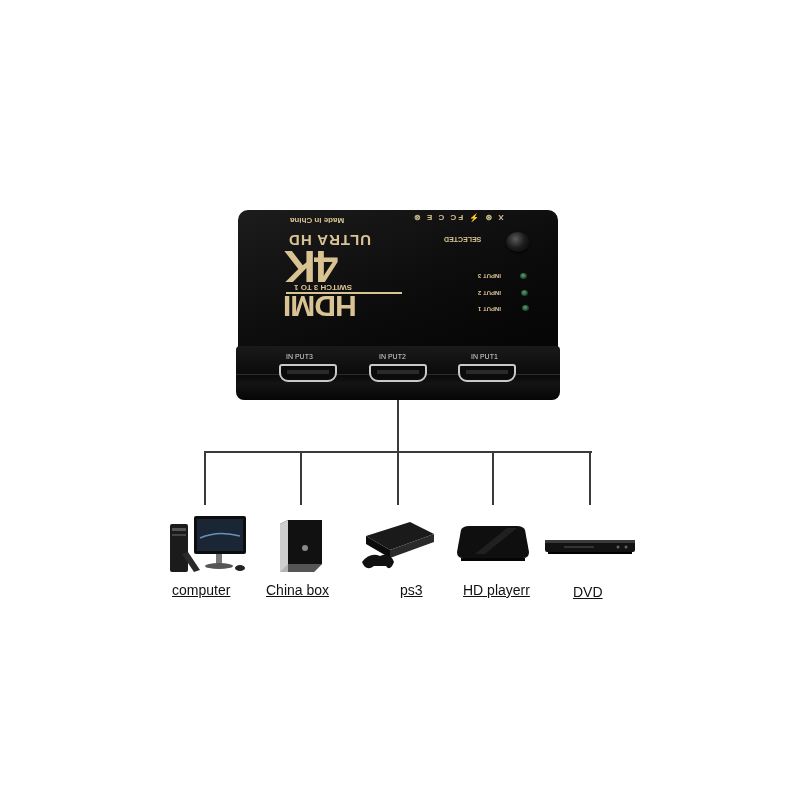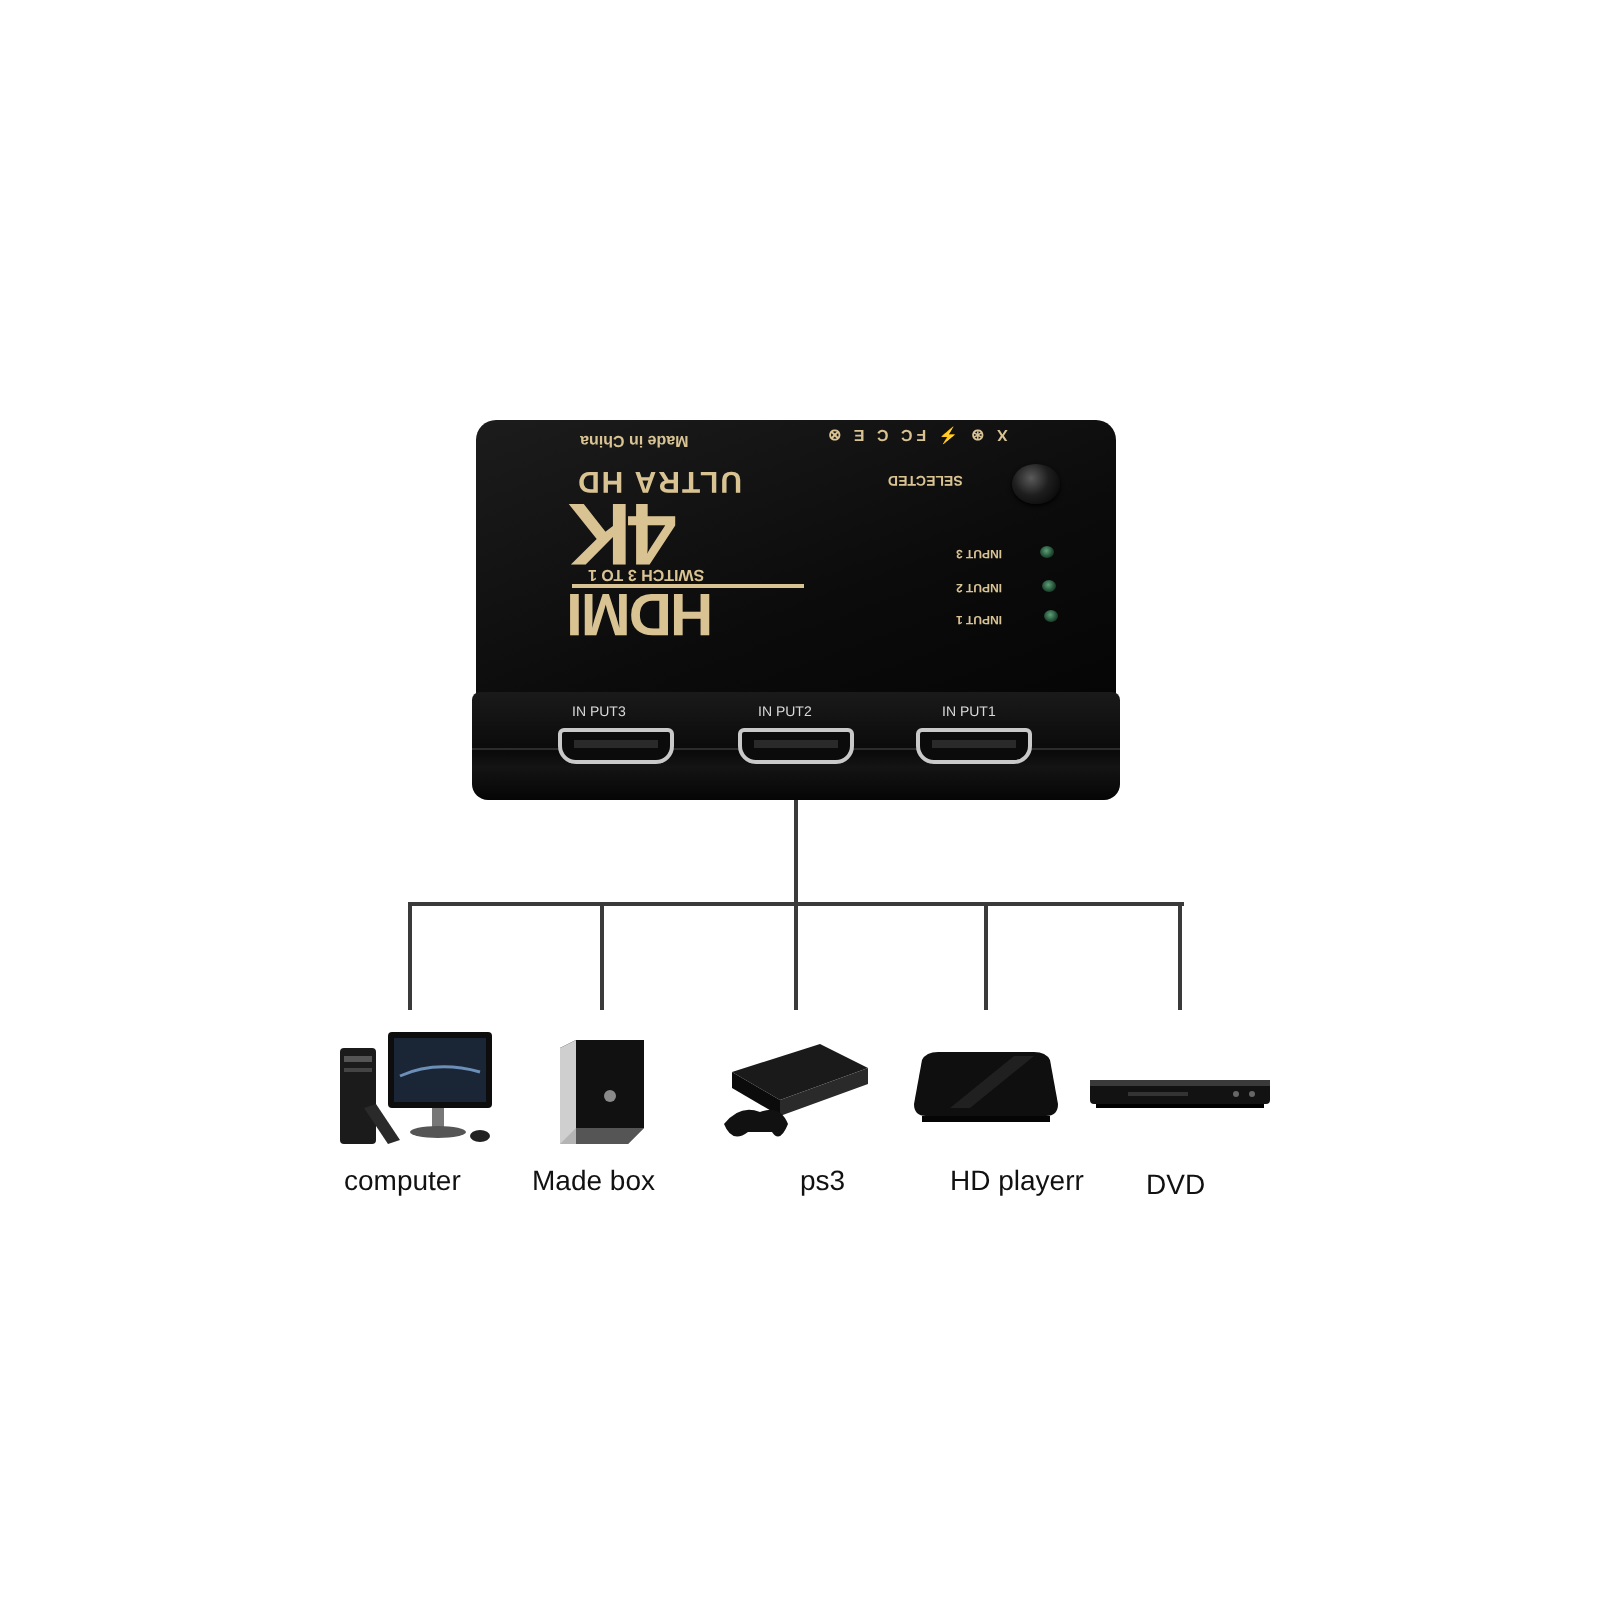--- a/index.html
+++ b/index.html
@@ -45,21 +45,21 @@
     .port {
       width: 58px; height: 18px; border: 2px solid #c9c9c9; border-radius: 3px 3px 9px 9px;
       background: #0b0b0b; box-sizing: border-box;
     }
     .port-inner { position: absolute; left: 6px; right: 6px; top: 4px; height: 4px; background: #2a2a2a; }
 
     
     .line { background: #3a3a3a; }
 
     
-    .dev-label { font-size: 14px; color: #111; }
+    .dev-label { font-size: 14px; color: #111; text-decoration: underline; }
   </style>
 </head>
 <body>
 
 <div>
   <div class="device-top"></div>
   <div class="device-front"></div>
   <div class="device-seam"></div>
 
   <div class="abs gold txt-made"><span class="flip">Made in China</span></div>
@@ -123,40 +123,40 @@
   <div class="abs dev-label" style="left:172px; top:582px;">computer</div>
 
   <div class="abs" style="left:278px; top:518px; width:46px; height:56px;">
     <svg width="46" height="56" viewBox="0 0 46 56">
       <path d="M2 6 L10 2 L44 2 L44 46 L36 54 L2 54 Z" fill="#111"></path>
       <path d="M2 6 L10 2 L10 54 L2 54 Z" fill="#cfcfcf"></path>
       <path d="M2 54 L36 54 L44 46 L10 46 Z" fill="#9a9a9a" opacity="0.5"></path>
       <circle cx="27" cy="30" r="3" fill="#8a8a8a"></circle>
     </svg>
   </div>
-  <div class="abs dev-label" style="left:266px; top:582px;">Made box</div>
+  <div class="abs dev-label" style="left:266px; top:582px;">China box</div>
 
   <div class="abs" style="left:360px; top:518px; width:76px; height:58px;">
     <svg width="76" height="58" viewBox="0 0 76 58">
       <path d="M6 18 L50 4 L74 16 L30 32 Z" fill="#1a1a1a"></path>
       <path d="M6 18 L30 32 L30 40 L6 26 Z" fill="#0b0b0b"></path>
       <path d="M30 32 L74 16 L74 24 L30 40 Z" fill="#2a2a2a"></path>
       <path d="M2 44 Q10 34 20 38 Q30 34 34 44 Q30 54 26 48 L14 48 Q6 54 2 44 Z" fill="#111"></path>
     </svg>
   </div>
   <div class="abs dev-label" style="left:400px; top:582px;">ps3</div>
 
   <div class="abs" style="left:455px; top:524px; width:76px; height:40px;">
     <svg width="76" height="40" viewBox="0 0 76 40">
       <path d="M6 6 Q8 2 14 2 L62 2 Q68 2 70 6 L74 28 Q74 34 68 34 L8 34 Q2 34 2 28 Z" fill="#0f0f0f"></path>
       <path d="M20 30 L52 4 L62 4 L30 30 Z" fill="#2c2c2c" opacity="0.6"></path>
       <rect x="6" y="34" width="64" height="3" fill="#050505"></rect>
     </svg>
   </div>
-  <div class="abs dev-label" style="left:475px; top:582px;">HD playerr</div>
+  <div class="abs dev-label" style="left:463px; top:582px;">HD playerr</div>
 
   <div class="abs" style="left:544px; top:538px; width:92px; height:18px;">
     <svg width="92" height="18" viewBox="0 0 92 18">
       <rect x="1" y="2" width="90" height="12" rx="2" fill="#121212"></rect>
       <rect x="1" y="2" width="90" height="3" fill="#3a3a3a"></rect>
       <rect x="20" y="8" width="30" height="2" fill="#333"></rect>
       <circle cx="74" cy="9" r="1.5" fill="#666"></circle>
       <circle cx="82" cy="9" r="1.5" fill="#666"></circle>
       <rect x="4" y="14" width="84" height="2" fill="#000"></rect>
     </svg>

